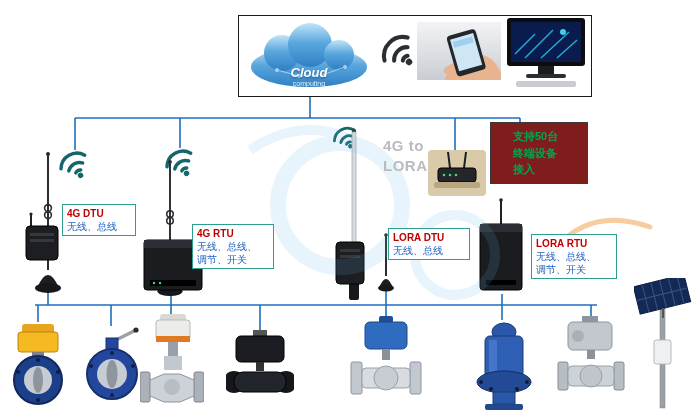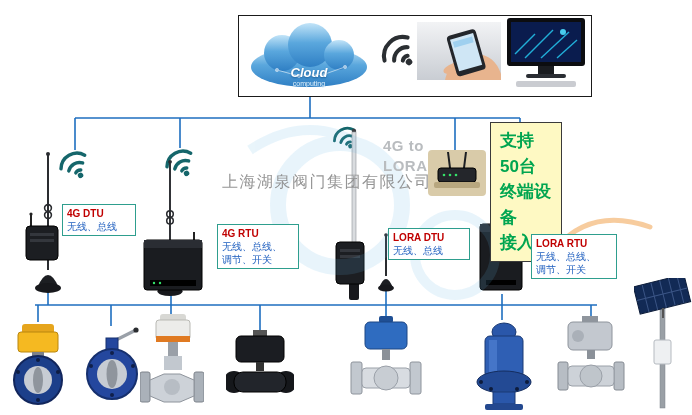--- a/index.html
+++ b/index.html
@@ -7,22 +7,22 @@
           font-family:"Liberation Sans","DejaVu Sans",sans-serif;}
   .abs{position:absolute;}
   .z1{z-index:1}.z3{z-index:3}.z5{z-index:5}
   .top-box{border:1.6px solid #1a1a1a;background:#fff;width:352px;height:80px;left:238px;top:15px;z-index:3;}
   .cloud-label{left:8px;top:22px;width:124px;text-align:center;color:#fff;pointer-events:none;margin-top:28px;}
   .cloud-title{font-size:13px;font-weight:bold;font-style:italic;text-shadow:0 1px 2px #1b5e96;display:block;line-height:1.1;}
   .cloud-sub{font-size:7px;color:#e4f3fc;display:block;line-height:1.1;}
   .label-box{border:1.5px solid #2e9e8e;background:#fff;padding:2px 4px;font-size:10px;line-height:1.3;z-index:6;}
   .label-title{color:#c00000;font-weight:bold;}
   .label-desc{color:#1f5fbf;white-space:pre-line;}
-  .capacity{border:1.6px solid #3a3a3a;background:#fef9c3;color:#00a550;font-weight:bold;font-size:17px;
-            line-height:1.5;padding:5px 9px;white-space:pre-line;z-index:6;}
+  .capacity{border:1.6px solid #3a3a3a;background:#7f1d1d;color:#00a550;font-weight:bold;font-size:11px;
+            line-height:1.5;padding:5px 22px;white-space:pre-line;z-index:6;}
   .gateway{color:#b9bcbf;font-weight:bold;font-size:15px;line-height:1.35;white-space:pre-line;
            letter-spacing:.5px;z-index:7;}
   .watermark-text{color:#8a8a8a;font-size:16px;letter-spacing:1.5px;z-index:7;opacity:.9;white-space:nowrap;}
   .wifi-teal{color:#15666b;}
   .wifi-dark{color:#2b2f33;}
   svg{display:block;}
 </style>
 </head>
 <body>
 
@@ -189,38 +189,37 @@
     <line x1="25" y1="4" x2="25" y2="28" stroke="#222" stroke-width="2"></line>
     <rect x="4" y="28" width="42" height="66" rx="3" fill="#1a1c20" stroke="#000"></rect>
     <rect x="4" y="28" width="42" height="8" fill="#2a2d33"></rect>
     <rect x="10" y="84" width="30" height="5" fill="#000"></rect>
   </svg>
 
   <div class="abs label-box" style="left:62px;top:204px;width:64px">
     <div class="label-title">4G DTU</div>
     <div class="label-desc">无线、总线</div>
   </div>
-  <div class="abs label-box" style="left:217px;top:224px;width:72px">
+  <div class="abs label-box" style="left:192px;top:224px;width:72px">
     <div class="label-title">4G RTU</div>
     <div class="label-desc">无线、总线、
 调节、开关</div>
   </div>
   <div class="abs label-box" style="left:388px;top:228px;width:72px">
     <div class="label-title">LORA DTU</div>
     <div class="label-desc">无线、总线</div>
   </div>
   <div class="abs label-box" style="left:531px;top:234px;width:76px">
     <div class="label-title">LORA RTU</div>
     <div class="label-desc">无线、总线、
 调节、开关</div>
   </div>
 
   <div class="abs gateway" style="left:383px;top:136px">4G to
 LORA</div>
-  <div class="abs watermark-text" style="left:222px;top:172px">上海湖泉阀门集团有限公司</div>
 
   <svg class="abs z3" style="left:10px;top:322px" width="56" height="86" viewBox="0 0 56 86">
     <rect x="12" y="2" width="32" height="10" rx="3" fill="#e6a51d"></rect>
     <rect x="8" y="10" width="40" height="20" rx="3" fill="#f5b921" stroke="#b9860f"></rect>
     <rect x="22" y="30" width="12" height="6" fill="#7d828a"></rect>
     <circle cx="28" cy="58" r="24" fill="#1c3f8a" stroke="#12265c" stroke-width="2"></circle>
     <circle cx="28" cy="58" r="14" fill="#c7ccd3"></circle>
     <ellipse cx="28" cy="58" rx="5" ry="13" fill="#8f959d"></ellipse>
     <circle cx="28" cy="38" r="2" fill="#0e1d42"></circle>
       <circle cx="48" cy="50" r="2" fill="#0e1d42"></circle>

